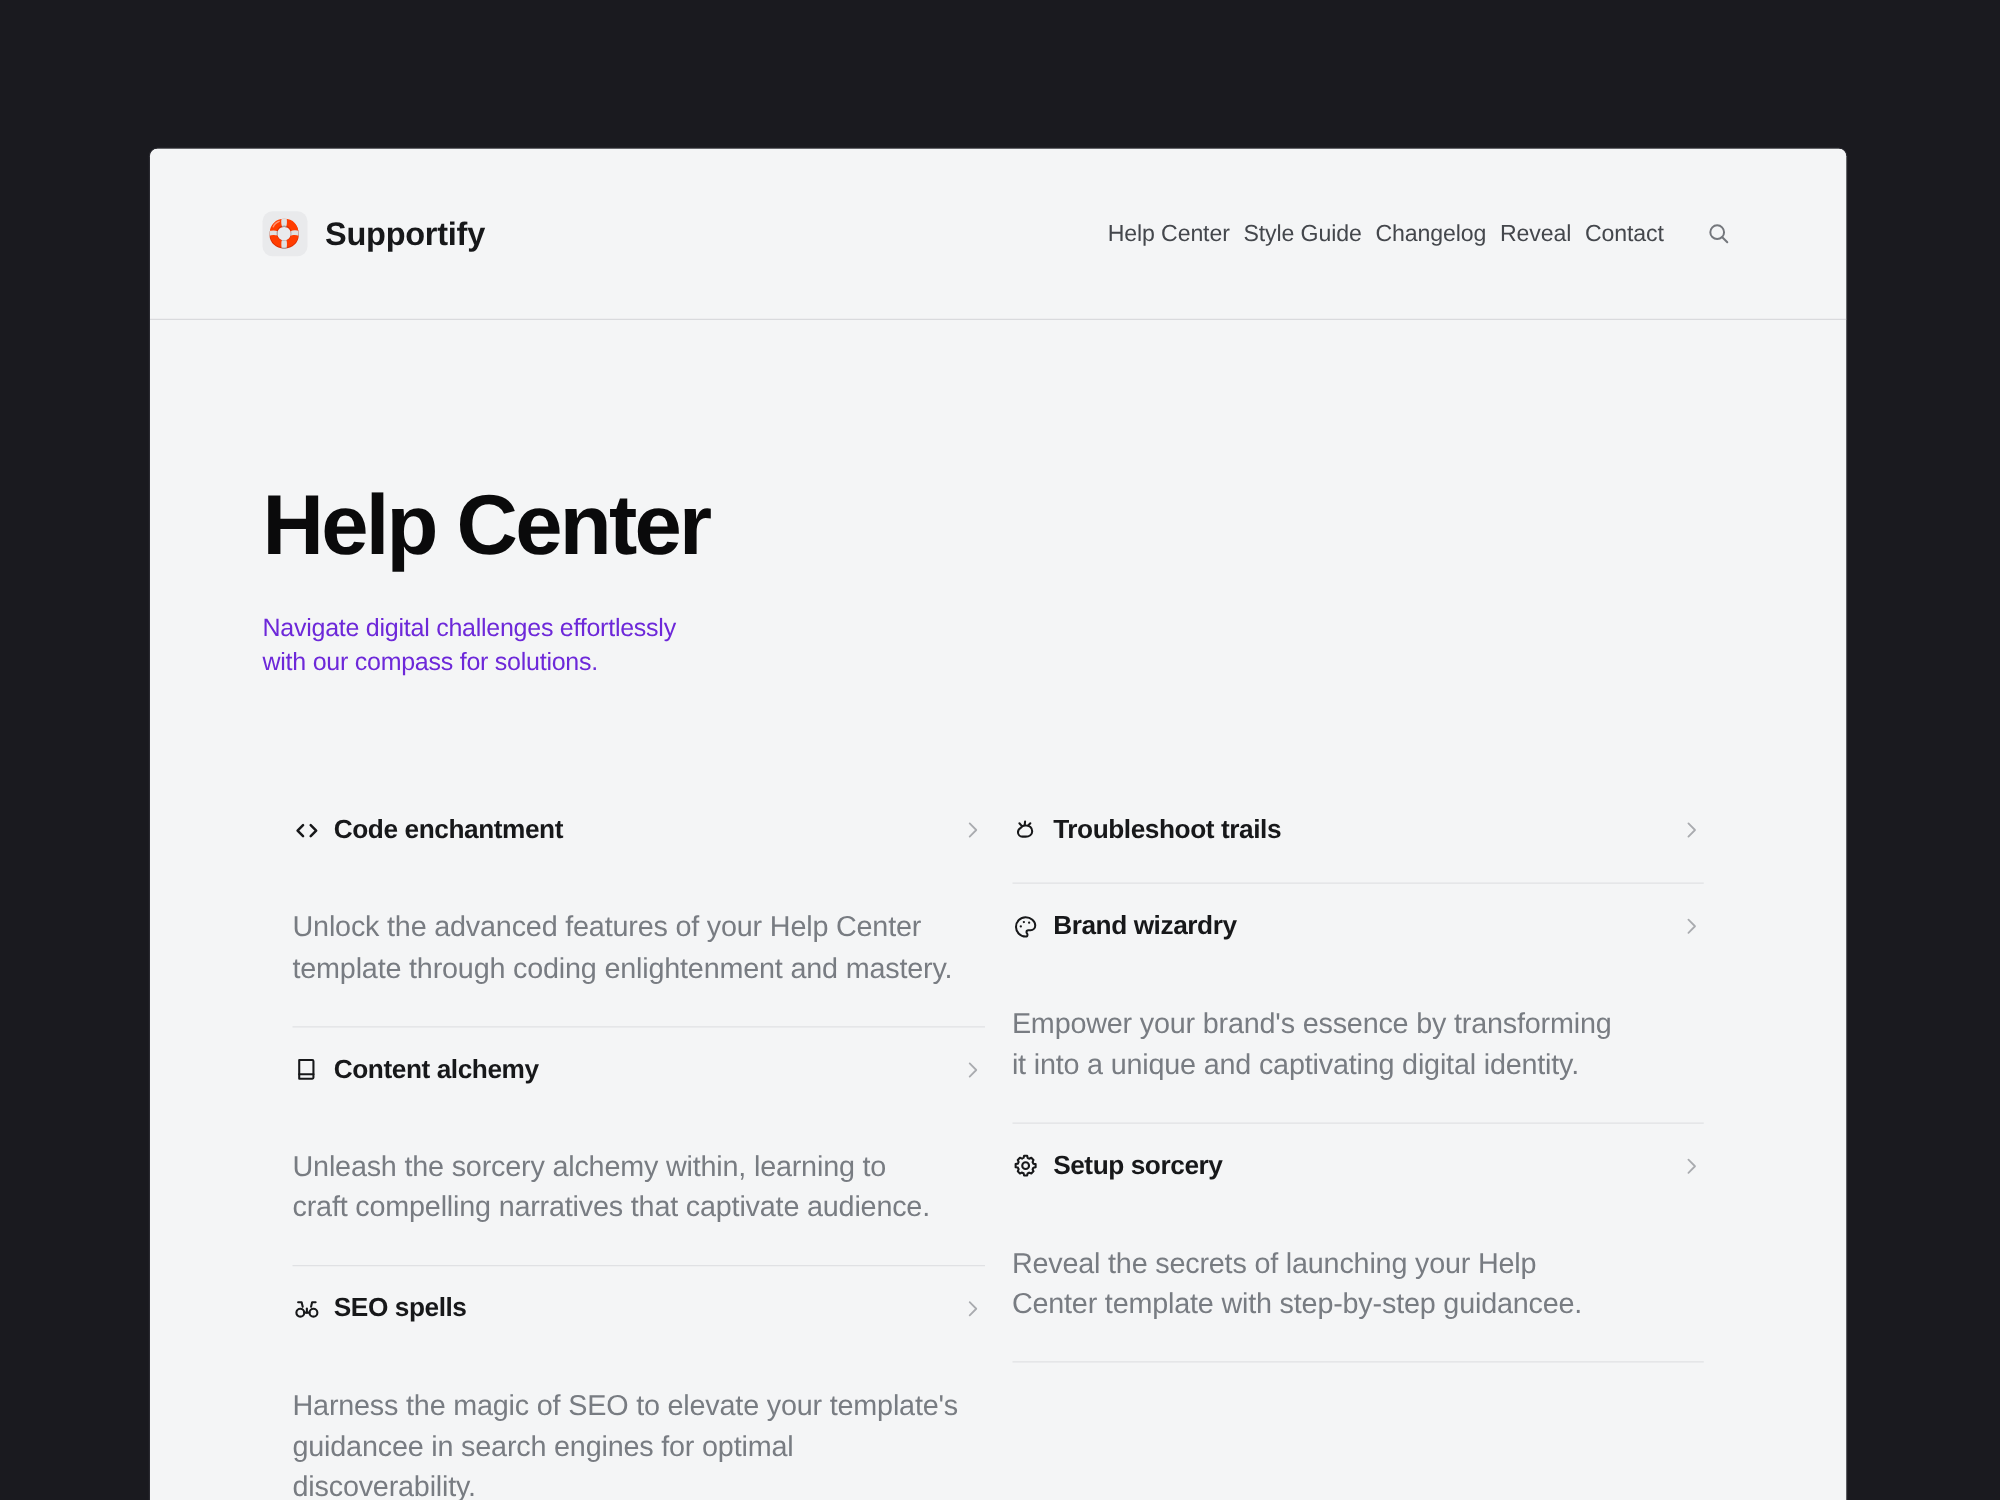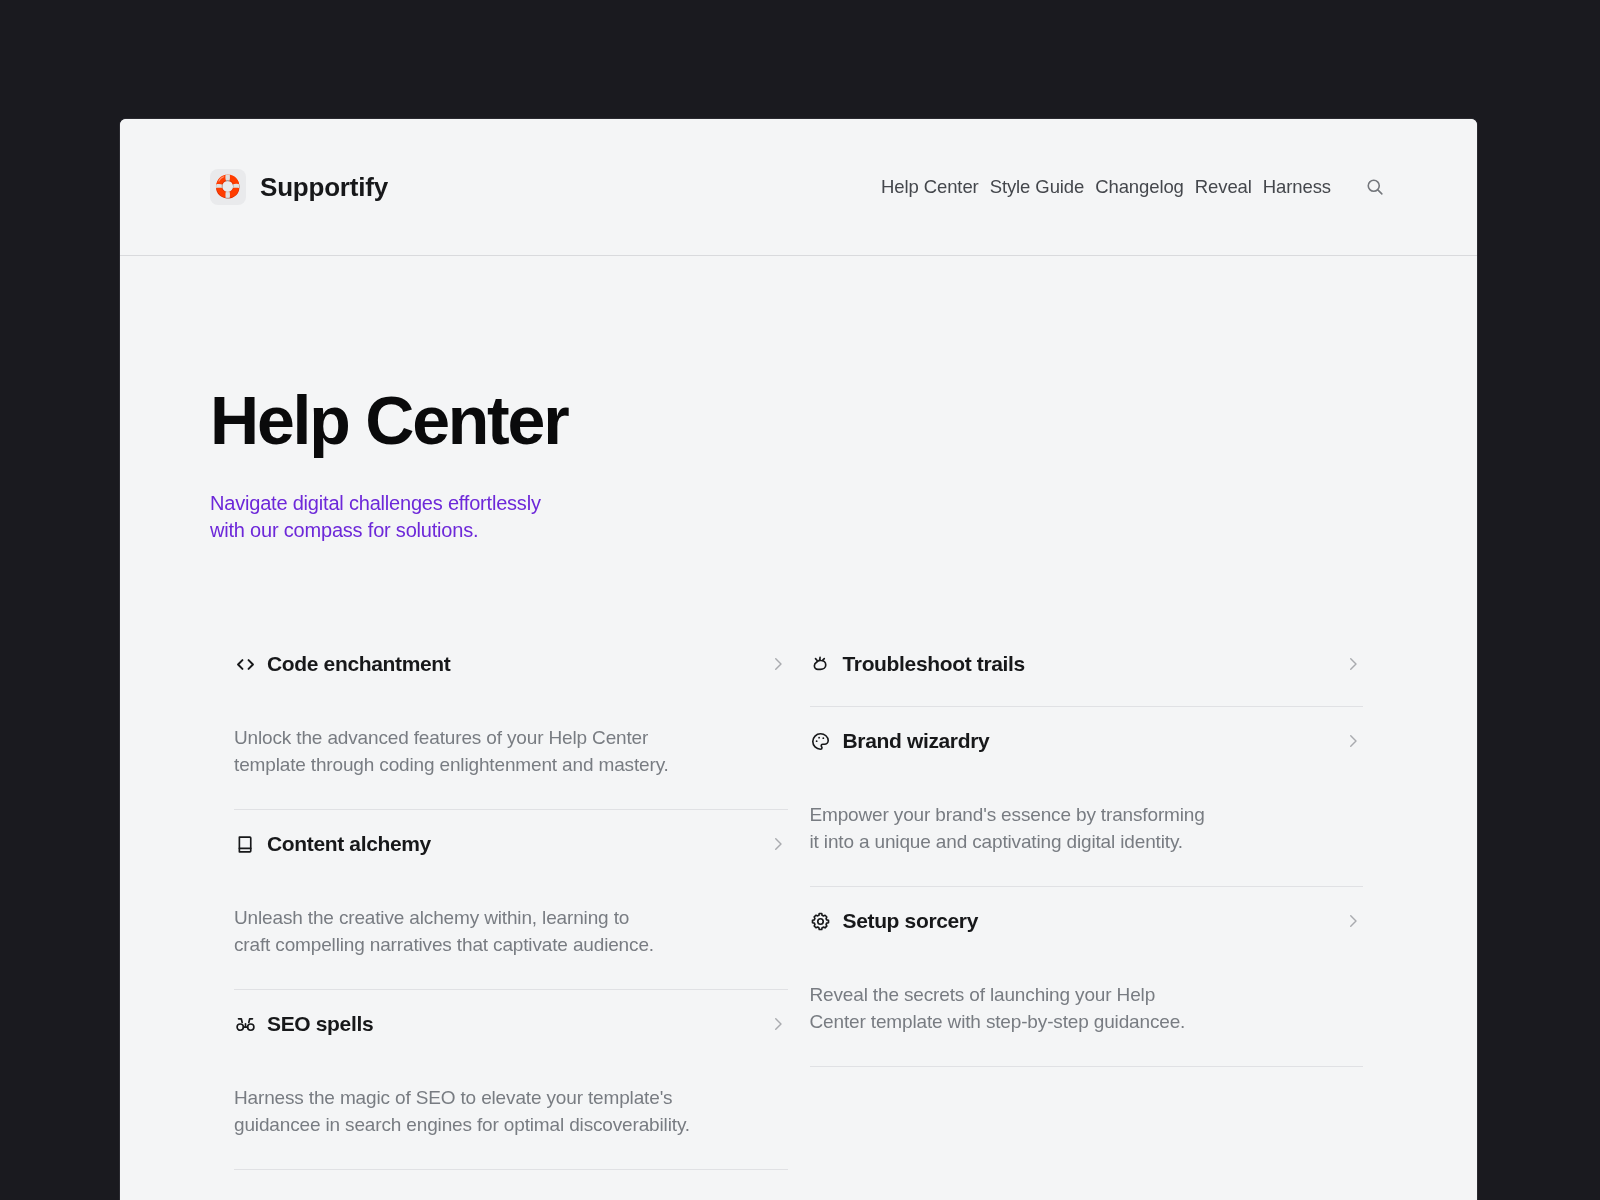--- a/index.html
+++ b/index.html
@@ -180,21 +180,21 @@
     height: 20px;
     display: flex;
     align-items: center;
     justify-content: center;
     color: #a9abaf;
   }
   .topic-chevron svg { display: block; }
 
   .topic-desc {
     margin-top: 49px;
-    font-size: 19px;
+    font-size: 23px;
     line-height: 1.42;
     color: #787c82;
     letter-spacing: -0.15px;
     white-space: pre-line;
   }
 </style>
 </head>
 <body>
 
 <div id="stage">
@@ -206,21 +206,21 @@
       <a class="brand" href="#">
         <span class="brand-mark">🛟</span>
         <span class="brand-name">Supportify</span>
       </a>
 
       <nav id="primary-nav">
         <a class="nav-link" href="#">Help Center</a>
         <a class="nav-link" href="#">Style Guide</a>
         <a class="nav-link" href="#">Changelog</a>
         <a class="nav-link" href="#">Reveal</a>
-        <a class="nav-link" href="#">Harness</a>
+        <a class="nav-link" href="#">Contact</a>
 
         <button class="nav-search" aria-label="Search">
           <svg width="20" height="20" viewBox="0 0 24 24" fill="none" stroke="#74777c" stroke-width="1.9" stroke-linecap="round">
             <circle cx="10.5" cy="10.5" r="6.6"></circle>
             <line x1="15.4" y1="15.4" x2="20.2" y2="20.2"></line>
           </svg>
         </button>
       </nav>
 
     </header>
@@ -262,21 +262,21 @@
                 <path d="M5 16.5h13"></path>
               </svg>
             </span>
             <span class="topic-title">Content alchemy</span>
             <span class="topic-chevron">
               <svg width="18" height="18" viewBox="0 0 24 24" fill="none" stroke="currentColor" stroke-width="1.9" stroke-linecap="round" stroke-linejoin="round">
                 <polyline points="9,5 16,12 9,19"></polyline>
               </svg>
             </span>
           </div>
-          <p class="topic-desc">Unleash the creative alchemy within, learning to
+          <p class="topic-desc">Unleash the sorcery alchemy within, learning to
 craft compelling narratives that captivate audience.</p>
         </a>
 
         <a class="topic-card" href="#">
           <div class="topic-head">
             <span class="topic-icon">
               <svg width="21" height="21" viewBox="0 0 24 24" fill="none" stroke="currentColor" stroke-width="1.9" stroke-linecap="round" stroke-linejoin="round">
                 <path d="M4 5.5h3.2l1 4.2"></path>
                 <path d="M20 5.5h-3.2l-1 4.2"></path>
                 <circle cx="6" cy="15" r="3.6"></circle>

